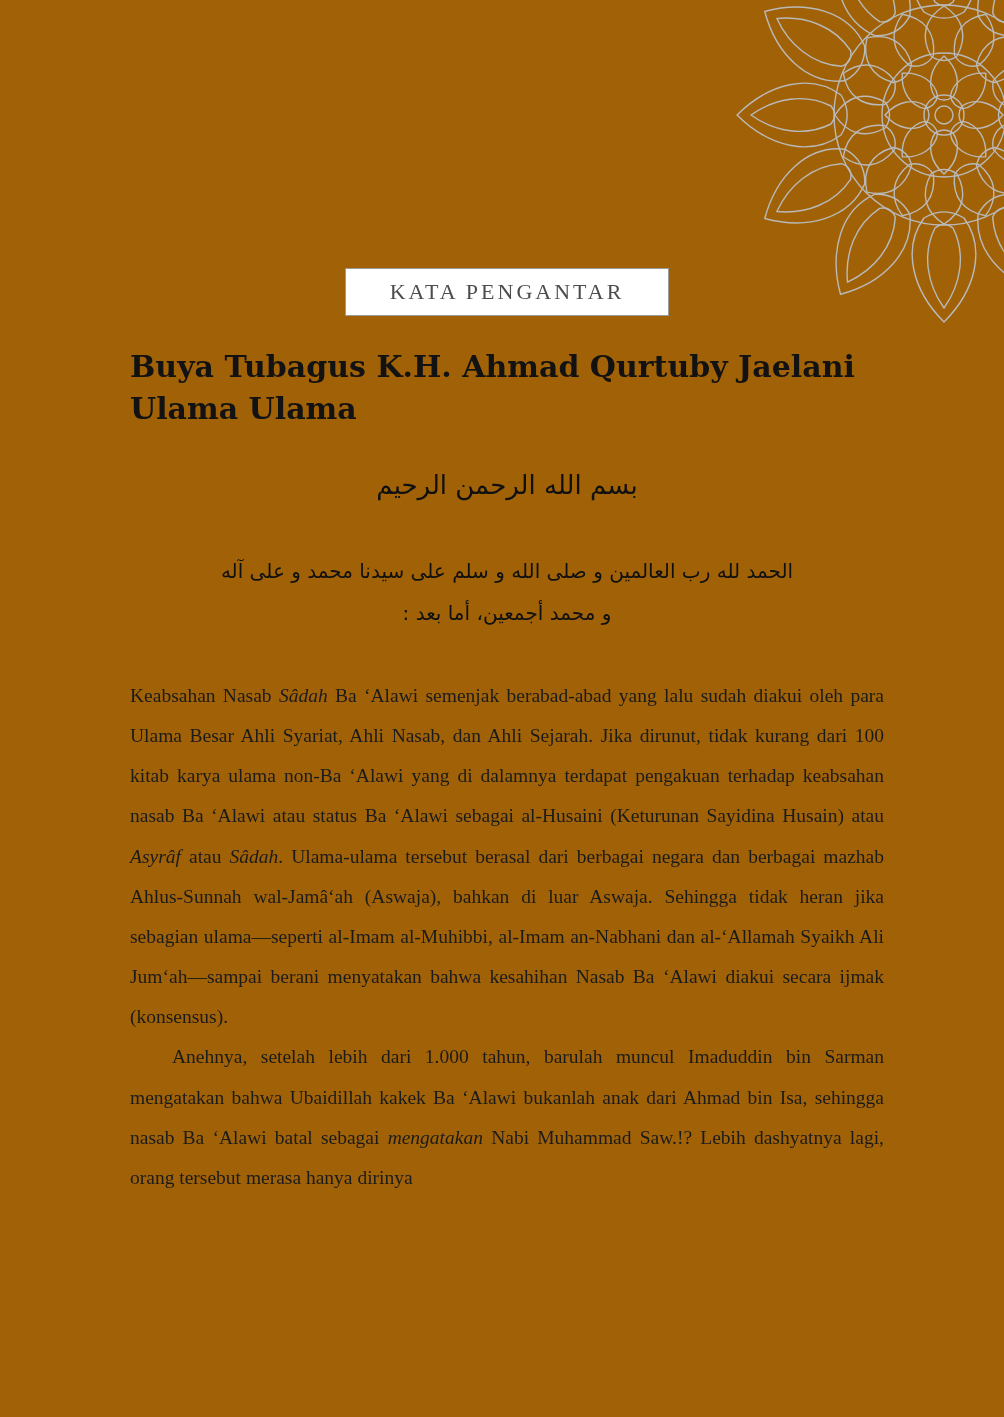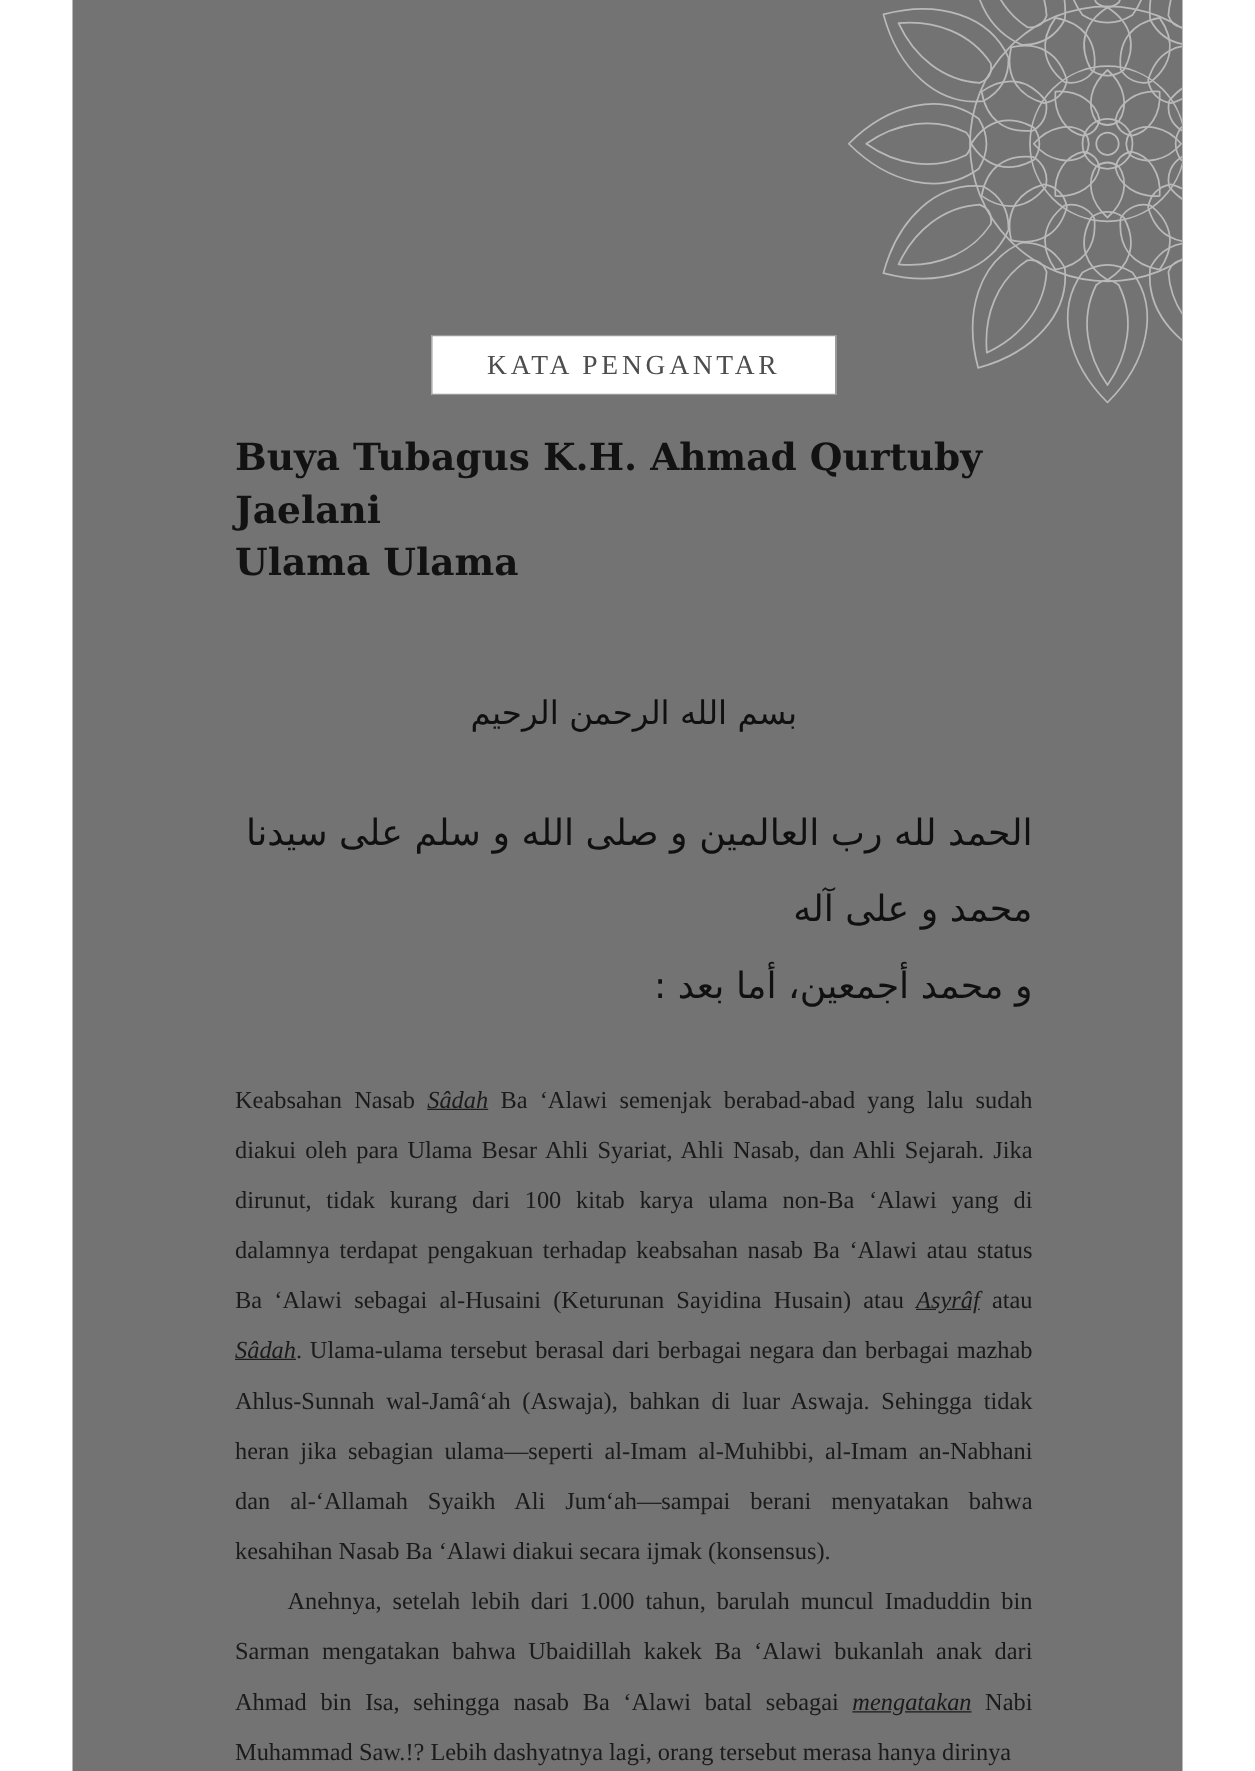--- a/index.html
+++ b/index.html
@@ -1,22 +1,22 @@
 <!DOCTYPE html>
 <html lang="id"><head>
 <meta charset="utf-8">
 <style>
   * { margin: 0; padding: 0; box-sizing: border-box; }
   html, body { background: #ffffff; }
   .page {
     position: relative;
-    width: 888px;
+    width: 1004px;
     height: 1417px;
     margin: 0 auto;
-    background: #737373;
+    background: #a16207;
     overflow: hidden;
     font-family: "Liberation Serif", serif;
     color: #1b1b1b;
   }
   .mandala {
     position: absolute;
     top: 0;
     right: 0;
     pointer-events: none;
   }
@@ -37,46 +37,46 @@
   .title {
     margin-top: 30px;
     text-align: left;
     font-family: "DejaVu Serif", serif;
     font-weight: 700;
     font-size: 30px;
     line-height: 1.4;
     color: #121212;
   }
   .basmalah {
-    margin-top: 84px;
+    margin-top: 40px;
     text-align: center;
     direction: rtl;
     font-family: "DejaVu Sans", sans-serif;
     font-size: 26px;
     color: #101010;
   }
   .praise {
     margin-top: 50px;
-    text-align: right;
+    text-align: center;
     direction: rtl;
     font-family: "DejaVu Sans", sans-serif;
-    font-size: 29px;
+    font-size: 20px;
     line-height: 2.1;
     color: #101010;
   }
   .body-text {
     margin-top: 42px;
     font-size: 19.5px;
     line-height: 2.06;
     text-align: justify;
     color: #1b1b1b;
   }
   .body-text p { margin: 0; }
   .body-text p.indent { text-indent: 42px; }
-  .body-text em { font-style: italic; text-decoration: underline; }
+  .body-text em { font-style: italic; }
 </style>
 </head>
 <body>
 
 <div class="page">
 
   <svg class="mandala" width="330" height="400" viewBox="0 0 330 400" aria-hidden="true">
     <defs>
       <path id="po" d="M250,12 C228,-18 238,-60 270,-92 C302,-60 312,-18 290,12 C277,20 263,20 250,12 Z
                        M261,2 C248,-24 253,-54 270,-78 C287,-54 292,-24 279,2 C273,7 267,7 261,2 Z"></path>

